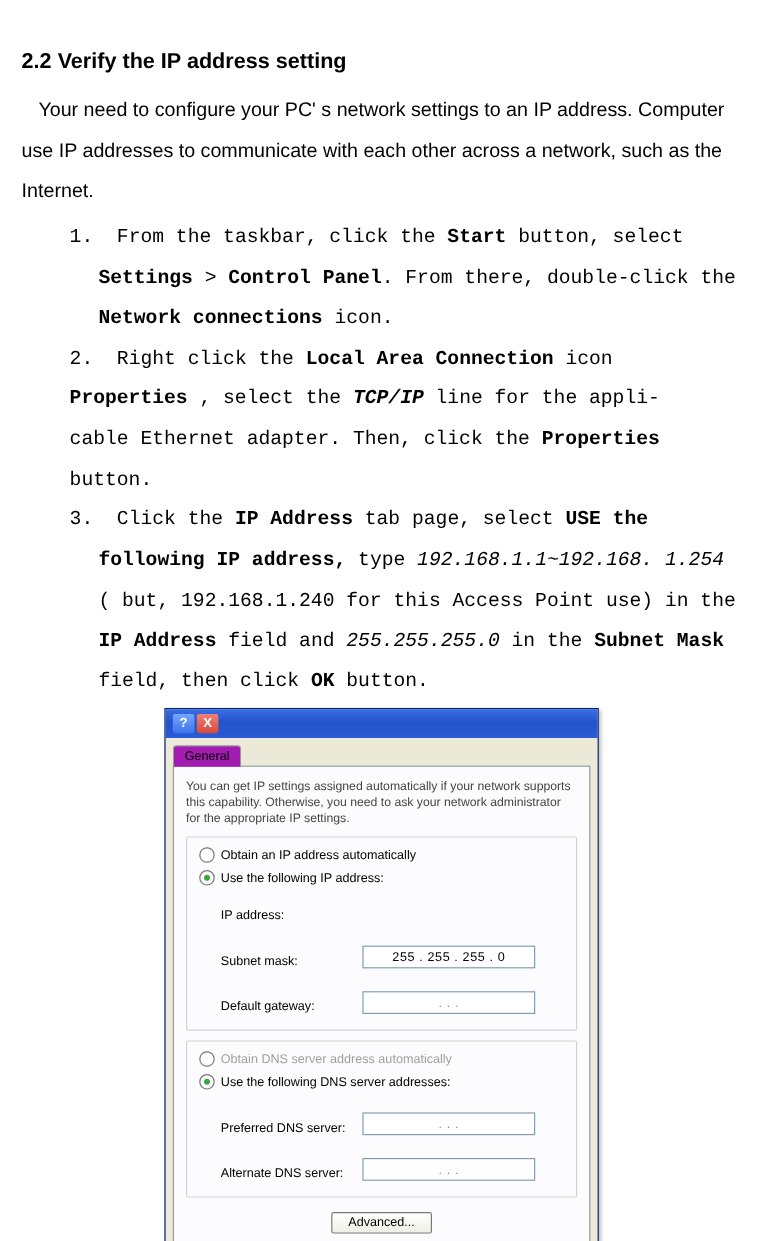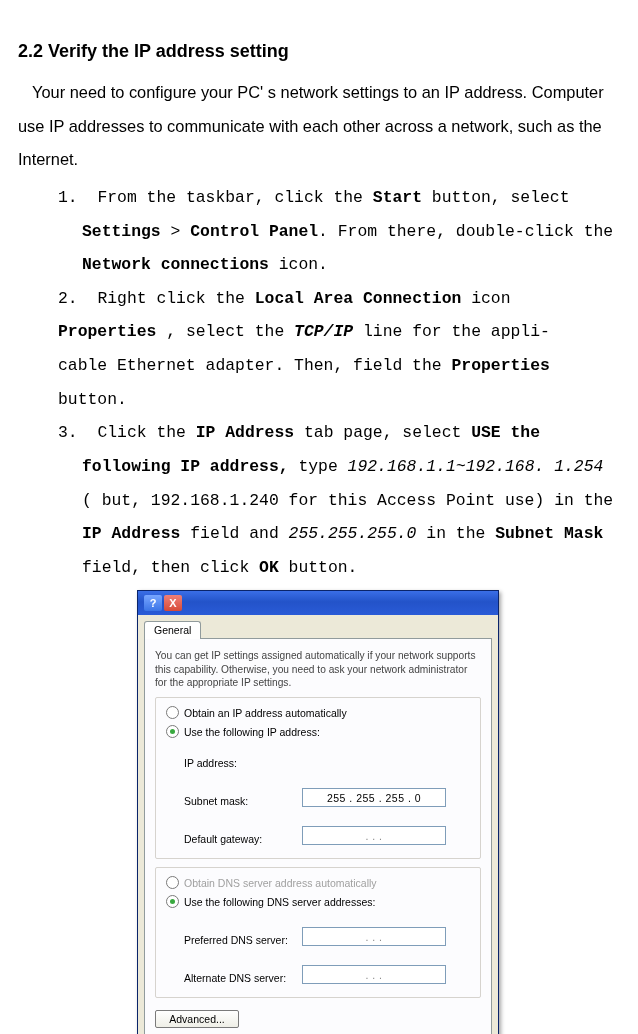--- a/index.html
+++ b/index.html
@@ -15,34 +15,34 @@
   i{font-style:italic;}
   .dialog-wrap{display:flex;justify-content:center;padding-top:6px;}
   .dialog{width:360px;border:1px solid #0a246a;font-family:Tahoma,sans-serif;font-size:10.5px;background:#ece9d8;box-shadow:2px 2px 4px rgba(0,0,0,.35);}
   .titlebar{height:24px;background:linear-gradient(to bottom,#3a6ee7 0%,#2353c9 45%,#2a5bd7 100%);display:flex;align-items:center;color:#fff;font-weight:bold;font-size:11px;padding-left:6px;}
   .titlebar .t-txt{flex:1;white-space:nowrap;overflow:hidden;}
   .t-btns{display:flex;gap:2px;padding-right:3px;}
   .t-btn{width:18px;height:16px;border-radius:2px;display:flex;align-items:center;justify-content:center;font-size:11px;font-weight:bold;}
   .t-help{background:linear-gradient(to bottom,#78a6ff,#3b74e6);color:#fff;}
   .t-close{background:linear-gradient(to bottom,#f08078,#d74a37);color:#fff;}
   .tabstrip{display:flex;padding:5px 6px 0 6px;}
-  .tab{background:#ffffff;border:1px solid #919b9c;border-bottom:none;border-radius:3px 3px 0 0;padding:2px 9px 3px 9px;font-size:10.5px;position:relative;top:1px;}
+  .tab{background:#a21caf;border:1px solid #919b9c;border-bottom:none;border-radius:3px 3px 0 0;padding:2px 9px 3px 9px;font-size:10.5px;position:relative;top:1px;}
   .tabpanel{background:#fcfcfe;border:1px solid #919b9c;margin:0 6px 0 6px;padding:10px 10px 10px 10px;}
   .desc{color:#444;font-size:10.2px;line-height:1.3;margin-bottom:8px;}
   .group{border:1px solid #d6d3ce;border-radius:2px;padding:8px 16px 10px 10px;margin-bottom:8px;}
   .radio-row{display:flex;align-items:center;gap:5px;margin-bottom:6px;}
   .radio{width:11px;height:11px;border:1px solid #7a7a7a;border-radius:50%;background:#fff;display:flex;align-items:center;justify-content:center;}
   .radio.sel::after{content:"";width:5px;height:5px;border-radius:50%;background:#39a93f;}
   .radio-label{font-size:10.5px;}
   .radio-label.disabled{color:#a0a0a0;}
   .field-row{display:flex;align-items:flex-end;margin:19px 0 3px 18px;}
   .field-label{width:118px;font-size:10.5px;}
   .ip-input{flex:0 0 142px;height:17px;border:1px solid #7f9db9;background:#fff;display:flex;align-items:center;justify-content:center;font-size:10.5px;letter-spacing:.5px;}
   .ip-input.empty{color:#888;}
-  .btn-row{display:flex;justify-content:flex-start;padding:4px 0 0 0;}
+  .btn-row{display:flex;justify-content:center;padding:4px 0 0 0;}
   .btn{border:1px solid #7a7a7a;background:linear-gradient(to bottom,#fff,#efefe7);border-radius:2px;padding:2px 12px;font-size:10.5px;min-width:58px;text-align:center;}
   .dialog-btns{display:flex;justify-content:flex-end;gap:6px;padding:8px 8px 8px 0;}
   .footer-line{position:absolute;left:18px;right:20px;bottom:36px;border-top:1.5px solid #000;}
   .pagenum{position:absolute;left:0;right:0;bottom:12px;text-align:center;font-family:"Times New Roman",serif;font-size:14px;}
 </style>
 </head>
 <body>
 
 <div class="page">
 
@@ -58,21 +58,21 @@
     </div>
 
     <div class="li li-hang">
       <span>2.</span>&nbsp;
       <span>Right click the </span><b>Local Area Connection</b><span> icon </span>
     </div>
     <div class="li li-in">
       <b>Properties</b><span> , select the </span><b><i>TCP/IP</i></b><span> line for the appli-</span>
     </div>
     <div class="li li-in">
-      <span>cable Ethernet adapter. Then, field the </span><b>Properties</b><span> button.</span>
+      <span>cable Ethernet adapter. Then, click the </span><b>Properties</b><span> button.</span>
     </div>
 
     <div class="li li-hang">
       <span>3.</span>&nbsp;
       <span>Click the </span><b>IP Address</b><span> tab page, select </span><b>USE the following IP address,</b><span> type </span><i>192.168.1.1~192.168. 1.254</i><span> ( but, 192.168.1.240 for this Access Point use) in the </span><b>IP Address</b><span> field and </span><i>255.255.255.0</i><span> in the </span><b>Subnet Mask</b><span> field, then click </span><b>OK</b><span> button.</span>
     </div>
   </div>
 
   <div class="dialog-wrap">
     <div class="dialog">

